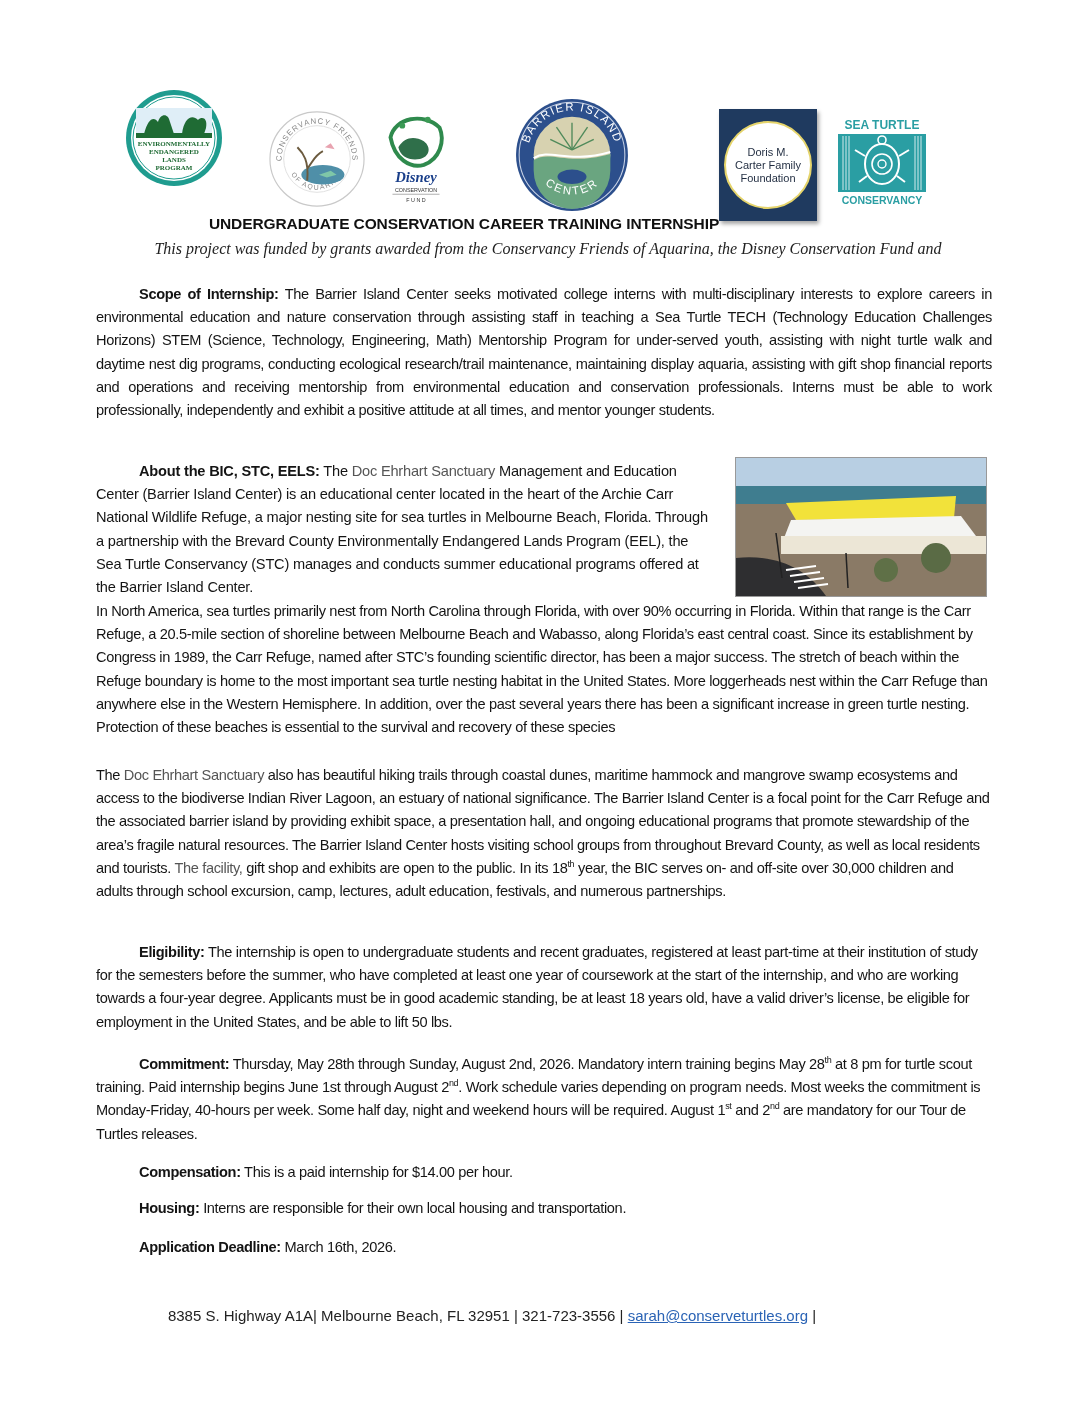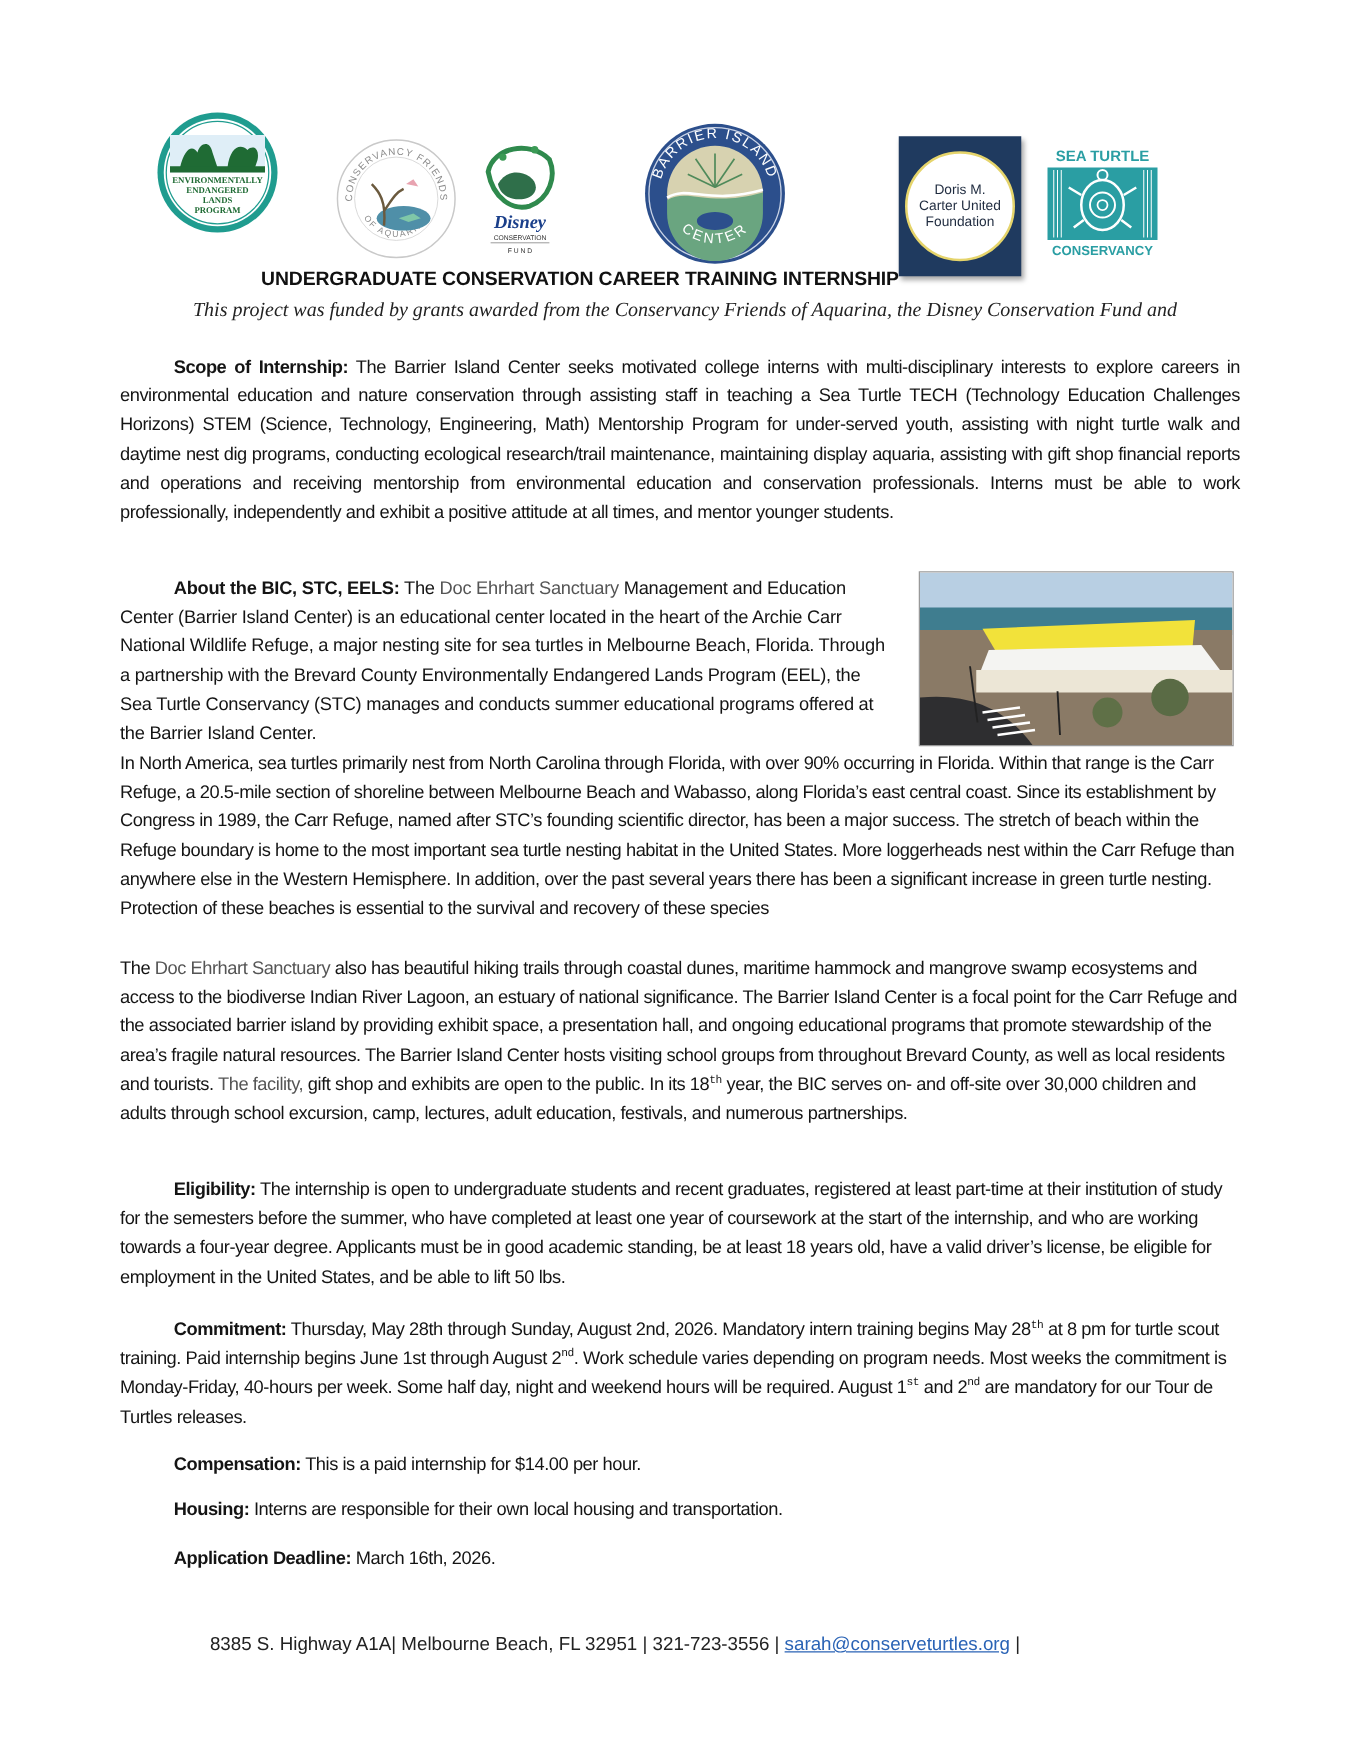--- a/index.html
+++ b/index.html
@@ -8,21 +8,21 @@
   .logos { position: absolute; left: 0; top: 0; width: 1088px; height: 215px; }
   .logo { position: absolute; }
   .title { position: absolute; left: 0; width: 928px; top: 215px; text-align: center;
            font-weight: bold; font-size: 15.5px; letter-spacing: -0.1px; }
   .funded { position: absolute; left: 100px; width: 896px; top: 238px; text-align: center;
             font-family: "Liberation Serif", serif; font-style: italic; font-size: 16px; line-height: 21px; color: #222; }
   .para { position: absolute; left: 96px; width: 896px; font-size: 14.6px; line-height: 23.2px;
           text-align: justify; color: #141414; letter-spacing: -0.35px; }
   .para b { font-weight: bold; margin-left: 43px; }
   .grey { color: #555; }
-  .sup { font-size: 9px; vertical-align: super; line-height: 0; font-family: Liberation Mono, monospace; }
+  .sup { font-size: 9px; vertical-align: super; line-height: 0; }
   .photo { position: absolute; left: 735px; top: 457px; width: 250px; height: 138px; border: 1px solid #999; overflow: hidden; }
   .footer { position: absolute; left: 0; width: 984px; top: 1307px; text-align: center; font-size: 15px; color: #222; }
   .footer a { color: #2a63b5; text-decoration: underline; }
 </style>
 </head>
 <body>
 
 <div class="logos">
 
   <svg class="logo" style="left:124px;top:88px" width="100" height="100" viewBox="0 0 100 100">
@@ -83,21 +83,21 @@
         <path id="bicTop" d="M12 55 A43 43 0 0 1 98 55"></path>
         <path id="bicBot" d="M20 70 A38 38 0 0 0 90 70"></path>
       </defs>
     <text font-size="11" fill="#fff" font-family="Liberation Sans, sans-serif" letter-spacing="1.5"><textPath href="#bicTop" startOffset="50%" text-anchor="middle">BARRIER ISLAND</textPath></text>
     <text font-size="11" fill="#fff" font-family="Liberation Sans, sans-serif" letter-spacing="2"><textPath href="#bicBot" startOffset="50%" text-anchor="middle">CENTER</textPath></text>
   </svg>
 
   <div class="logo" style="left:679px;top:109px;width:98px;height:112px;background:#1f3a5f;box-shadow:2px 3px 4px rgba(0,0,0,0.35);display:flex;align-items:center;justify-content:center;margin-left:40px;">
     <div style="width:84px;height:84px;border-radius:50%;background:#fff;border:2px solid #e5d46b;display:flex;flex-direction:column;align-items:center;justify-content:center;font-size:11px;line-height:13px;color:#1f2b3f;font-family:'Liberation Sans',sans-serif;">
       <span>Doris M.</span>
-      <span>Carter United</span>
+      <span>Carter Family</span>
       <span>Foundation</span>
     </div>
   </div>
 
   <svg class="logo" style="left:834px;top:116px" width="96" height="94" viewBox="0 0 96 94">
     <text x="48" y="13" font-family="Liberation Sans, sans-serif" font-weight="bold" font-size="12" text-anchor="middle" fill="#2a9ea3">SEA TURTLE</text>
     <rect x="4" y="18" width="88" height="58" fill="#2a9ea3"></rect>
     <g stroke="#fff" stroke-width="0.8">
         <line x1="9" y1="20" x2="9" y2="74"></line>
         <line x1="12" y1="20" x2="12" y2="74"></line>

